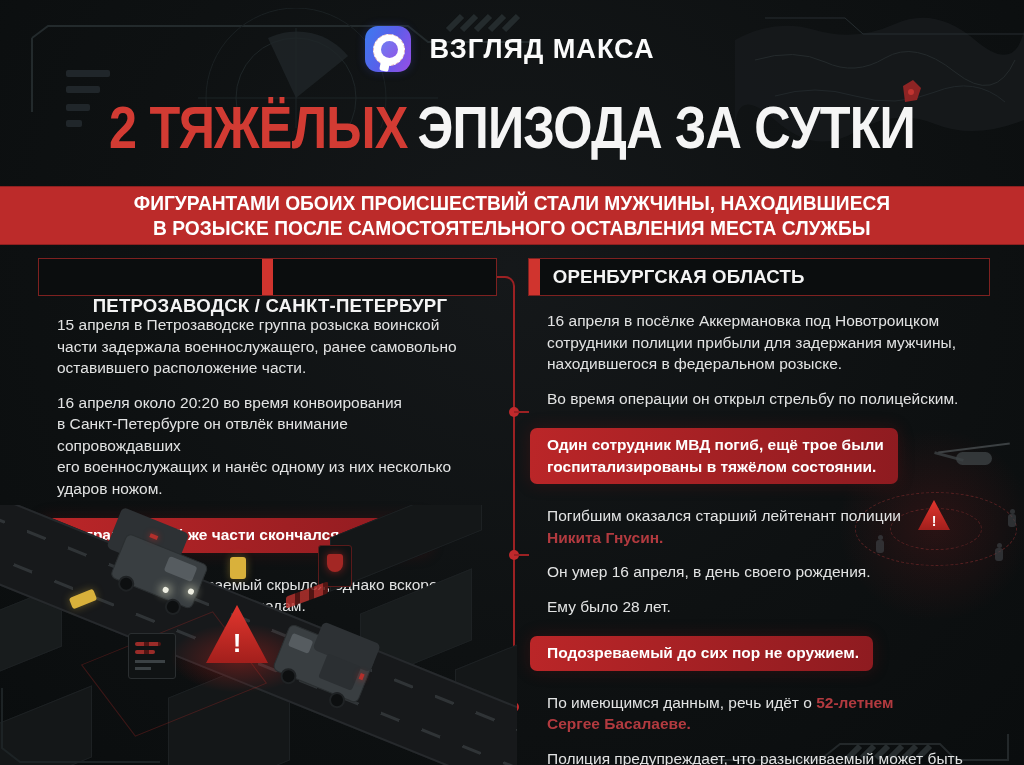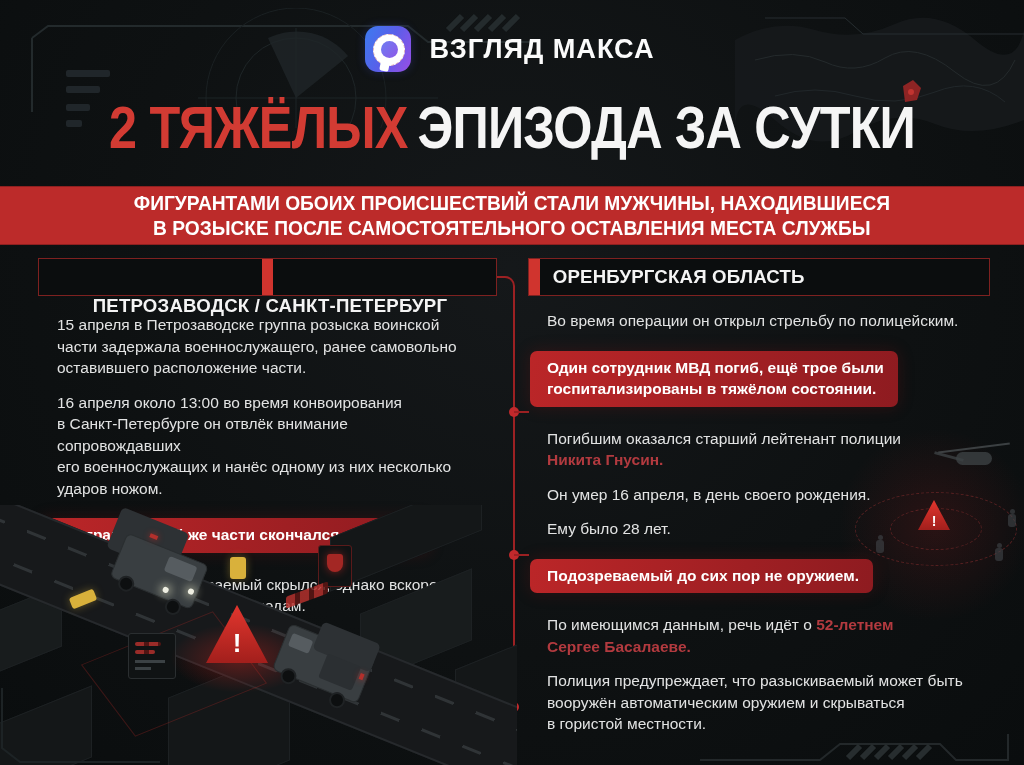--- a/index.html
+++ b/index.html
@@ -186,30 +186,33 @@
   <div class="abs vdot" style="top:407px;"></div>
   <div class="abs vconn" style="top:411px;"></div>
   <div class="abs vdot" style="top:550px;"></div>
   <div class="abs vconn" style="top:554px;"></div>
   <div class="abs vdot" style="top:702px;"></div>
 
   <div id="col-left" class="abs colbody">
     <p class="para pre">15 апреля в Петрозаводске группа розыска воинской
 части задержала военнослужащего, ранее самовольно
 оставившего расположение части.</p>
-    <p class="para pre">16 апреля около 13:00 во время конвоирования
+    <p class="para pre">16 апреля около 20:20 во время конвоирования
 в Санкт-Петербурге он отвлёк внимание сопровождавших
 его военнослужащих и нанёс одному из них несколько
 ударов ножом.</p>
     <div class="hl pre">Контрактник той же части скончался на месте.</div>
     <p class="para pre">После этого подозреваемый скрылся, однако вскоре
 был задержан по горячим следам.</p>
   </div>
 
   <div id="col-right" class="abs colbody">
+    <p class="para pre">16 апреля в посёлке Аккермановка под Новотроицком
+сотрудники полиции прибыли для задержания мужчины,
+находившегося в федеральном розыске.</p>
     <p class="para pre">Во время операции он открыл стрельбу по полицейским.</p>
     <div class="hl pre">Один сотрудник МВД погиб, ещё трое были
 госпитализированы в тяжёлом состоянии.</div>
     <p class="para pre"><span>Погибшим оказался старший лейтенант полиции
 </span><span class="red-t">Никита Гнусин.</span></p>
     <p class="para pre">Он умер 16 апреля, в день своего рождения.</p>
     <p class="para pre">Ему было 28 лет.</p>
     <div class="hl pre">Подозреваемый до сих пор не оружием.</div>
     <p class="para pre"><span>По имеющимся данным, речь идёт о </span><span class="red-t">52-летнем
 Сергее Басалаеве.</span></p>

